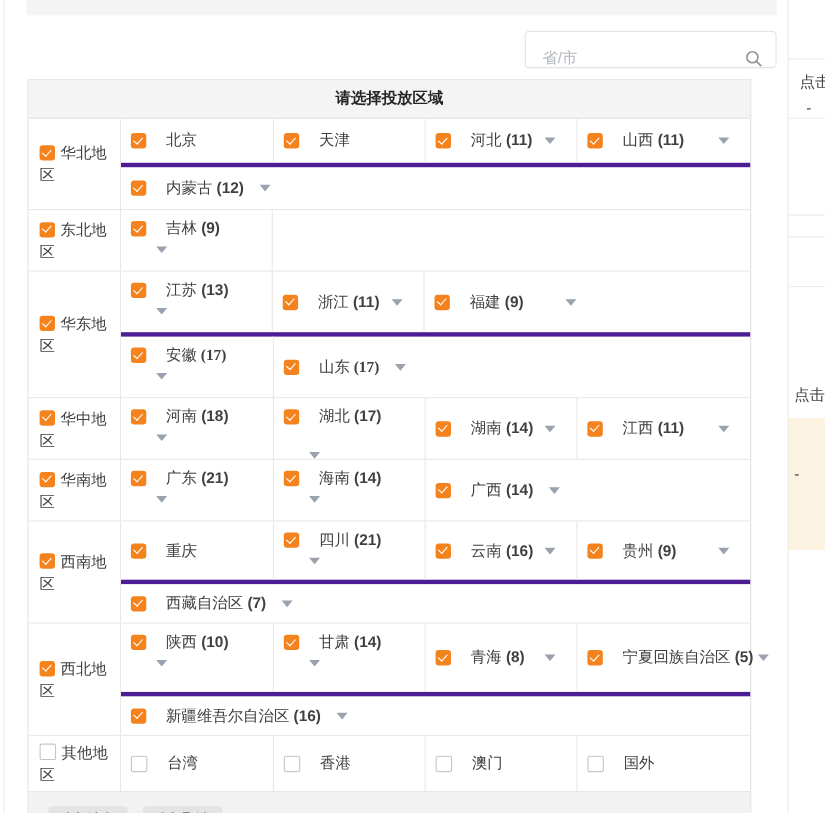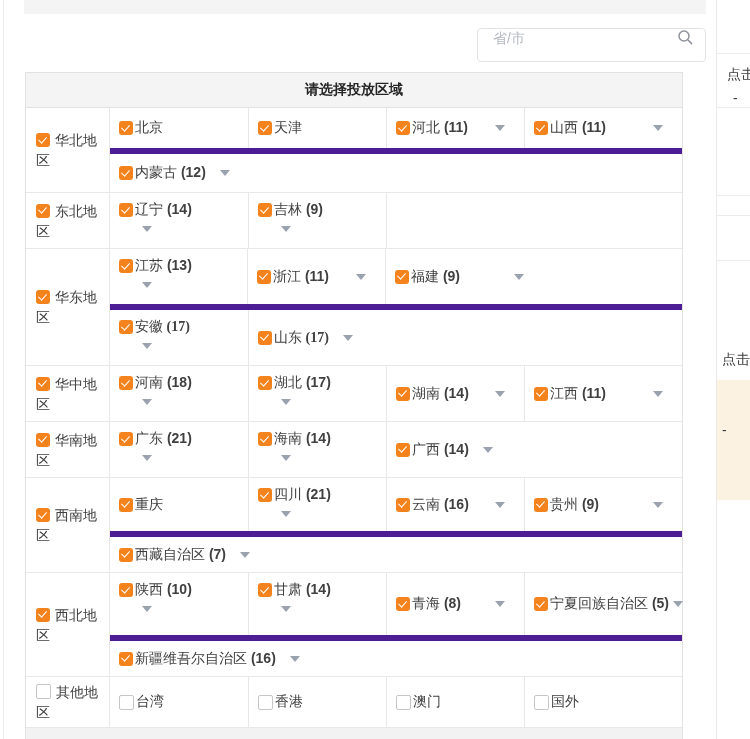--- a/index.html
+++ b/index.html
@@ -4,42 +4,42 @@
 <style>
   html,body{margin:0;padding:0;background:#fff;}
   .canvas{position:relative;width:750px;height:739px;overflow:hidden;background:#fff;
           font-family:"Liberation Sans","DejaVu Sans",sans-serif;color:#404040;font-size:14px;}
   
   .left-vline{position:absolute;left:3px;top:0;width:1px;height:739px;background:#ececec;}
   .right-vline{position:absolute;left:716px;top:0;width:1px;height:739px;background:#e9e9e9;}
   .top-bar{position:absolute;left:24px;top:0;width:682px;height:14px;background:#f4f4f4;}
   
   .search-box{position:absolute;left:477px;top:28px;width:229px;height:34px;box-sizing:border-box;
-              border:1px solid #e3e3e3;border-radius:4px;background:#fff;display:flex;align-items:flex-start;}
+              border:1px solid #e3e3e3;border-radius:4px;background:#fff;display:flex;align-items:flex-end;}
   .search-box input{border:none;outline:none;flex:1;margin-left:13px;font-size:14px;color:#404040;
                     font-family:inherit;background:transparent;}
   .search-box input::placeholder{color:#b3b8bf;}
   .search-icon{width:16px;height:16px;margin-right:12px;flex:none;}
   
   .rtable{position:absolute;left:25px;top:72px;width:658px;box-sizing:border-box;
           border:1px solid #e2e2e2;background:#fff;}
   .thead{height:34px;background:#f4f4f4;border-bottom:1px solid #e2e2e2;display:flex;
          align-items:center;justify-content:center;font-weight:bold;color:#262626;}
   .rrow{display:flex;border-bottom:1px solid #e8e8e8;}
   .regcell{width:84px;flex:none;box-sizing:border-box;border-right:1px solid #e8e8e8;
            display:flex;align-items:center;padding:0 6px 0 10px;line-height:20px;}
   .lines{flex:1;display:flex;flex-direction:column;min-width:0;}
   .line{display:flex;}
-  .line + .line{border-top:6px solid #4c1d95;}
+  .line + .line{border-top:4px solid #4c1d95;}
   .pcell{box-sizing:border-box;position:relative;flex:none;display:flex;align-items:center;
          padding-left:9px;}
   .pcell.bordered{border-right:1px solid #e8e8e8;}
   .pcell.below{flex-direction:column;align-items:flex-start;justify-content:flex-start;padding-top:8px;}
   .cline{display:flex;align-items:center;white-space:nowrap;}
-  .lbl{margin-left:2px;white-space:nowrap;}
+  .lbl{margin-left:18px;white-space:nowrap;}
   .cnt{font-weight:bold;}
   
   .cb{width:14px;height:14px;border-radius:3px;background:#f5831d;position:relative;
       display:inline-block;flex:none;}
   .cb::after{content:"";position:absolute;left:4px;top:1.5px;width:4px;height:7px;
              border-right:1.6px solid #fff;border-bottom:1.6px solid #fff;transform:rotate(42deg);}
   .cb.un{background:#fff;border:1px solid #c6c6c6;border-radius:2px;width:13px;height:13px;}
   .cb.un::after{display:none;}
   .cb.inl{vertical-align:-2px;margin-right:5px;}
   
@@ -122,27 +122,20 @@
               </div>
             </div>
           </div>
         </div>
         <div class="rrow">
           <div class="regcell">
             <div><span class="cb inl"></span>东北地区</div>
           </div>
           <div class="lines">
             <div class="line" style="height: 55px;">
-              <div class="pcell below bordered" style="width: 139px;">
-                <div class="cline">
-                  <span class="cb"></span>
-                  <span class="lbl">辽宁 <span class="cnt">(14)</span></span>
-                </div>
-                <span class="chev belowpos"></span>
-              </div>
               <div class="pcell below bordered" style="width: 138px;">
                 <div class="cline">
                   <span class="cb"></span>
                   <span class="lbl">吉林 <span class="cnt">(9)</span></span>
                 </div>
                 <span class="chev belowpos"></span>
               </div>
             </div>
           </div>
         </div>
@@ -198,21 +191,21 @@
           </div>
           <div class="lines">
             <div class="line" style="height: 55px;">
               <div class="pcell below bordered" style="width: 139px;">
                 <div class="cline">
                   <span class="cb"></span>
                   <span class="lbl">河南 <span class="cnt">(18)</span></span>
                 </div>
                 <span class="chev belowpos"></span>
               </div>
-              <div class="pcell below bordered" style="width: 138px;">
+              <div class="pcell below bordered" style="width: 138px; justify-content: space-between;">
                 <div class="cline">
                   <span class="cb"></span>
                   <span class="lbl">湖北 <span class="cnt">(17)</span></span>
                 </div>
                 <span class="chev belowpos"></span>
               </div>
               <div class="pcell bordered" style="width: 138px;">
                 <div class="cline">
                   <span class="cb"></span>
                   <span class="lbl">湖南 <span class="cnt">(14)</span></span>

